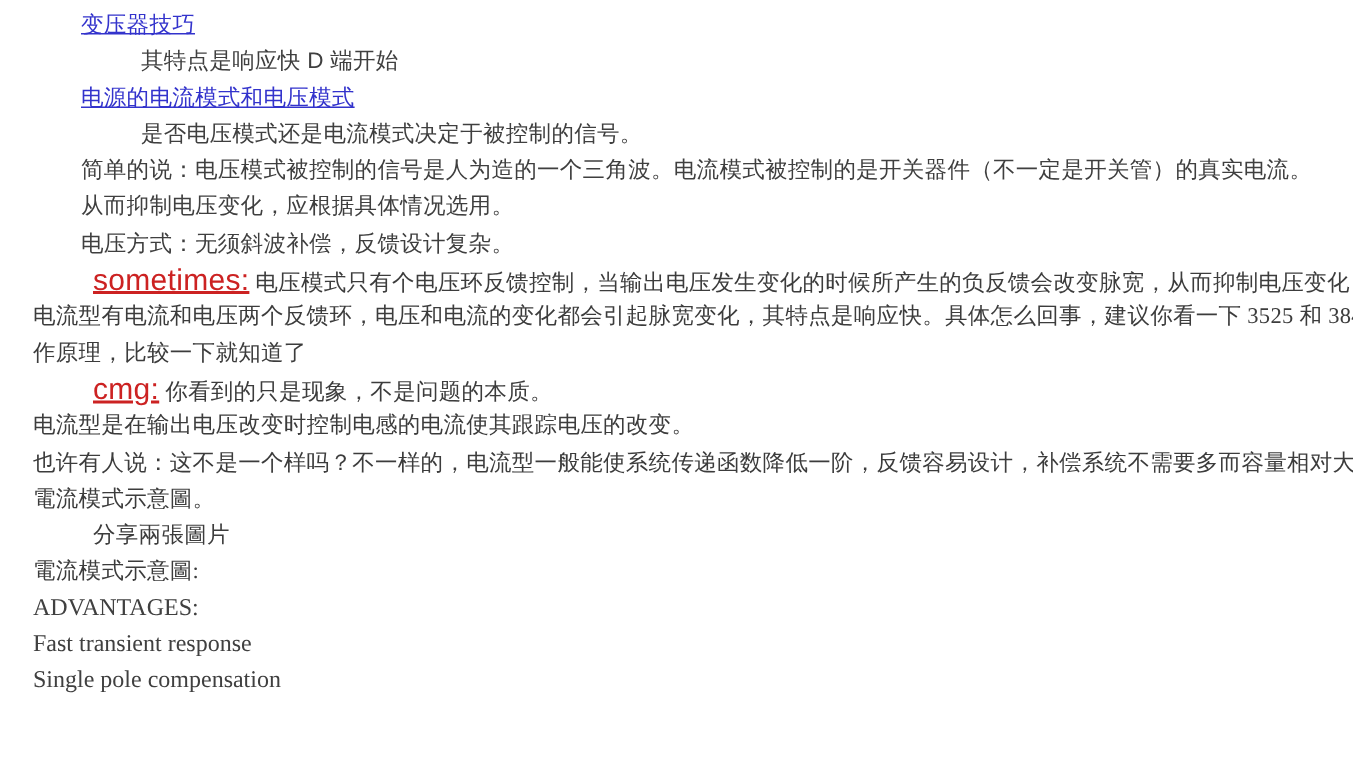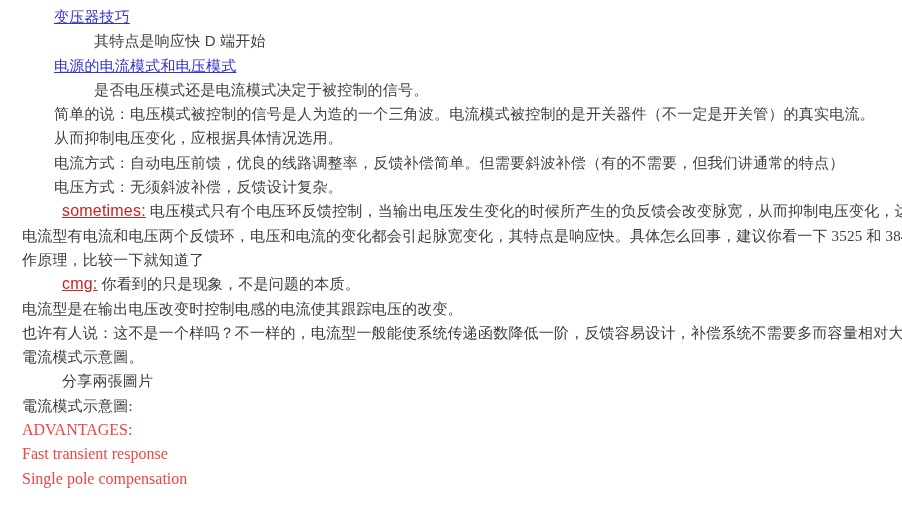--- a/index.html
+++ b/index.html
@@ -25,49 +25,48 @@
     letter-spacing: 0.2px;
   }
   .line.indent { padding-left: 40px; }
   .line.sans {
     font-family: "Liberation Sans", "DejaVu Sans", sans-serif;
     color: #3f3f3f;
     margin-left: 32px;
   }
   .line.en {
     font-size: 16px;
-    color: #ef4444;
+    color: #404040;
     letter-spacing: 0px;
   }
   .run { text-decoration: none; }
   .run.link {
     color: #3333cc;
     text-decoration: underline;
     cursor: pointer;
   }
   .run.red {
     color: #cc2222;
     text-decoration: underline;
     cursor: pointer;
     font-family: "Liberation Sans", "DejaVu Sans", sans-serif;
-    font-size: 16px;
+    font-size: 20px;
   }
 </style>
 </head>
 <body>
 
 <div class="doc">
   <div id="doc-body">
       <div class="line sans"><span class="run link">变压器技巧</span></div>
       <div class="line indent sans"><span class="run plain">其特点是响应快 D 端开始</span></div>
       <div class="line sans"><span class="run link">电源的电流模式和电压模式</span></div>
       <div class="line indent sans"><span class="run plain">是否电压模式还是电流模式决定于被控制的信号。</span></div>
       <div class="line sans"><span class="run plain">简单的说：电压模式被控制的信号是人为造的一个三角波。电流模式被控制的是开关器件（不一定是开关管）的真实电流。</span></div>
       <div class="line sans"><span class="run plain">从而抑制电压变化，应根据具体情况选用。</span></div>
-      <div class="line sans"><span class="run plain">电流方式：自动电压前馈，优良的线路调整率，反馈补偿简单。但需要斜波补偿（有的不需要，但我们讲通常的特点）</span></div>
       <div class="line sans"><span class="run plain">电压方式：无须斜波补偿，反馈设计复杂。</span></div>
       <div class="line indent"><span class="run red">sometimes:</span><span class="run plain"> 电压模式只有个电压环反馈控制，当输出电压发生变化的时候所产生的负反馈会改变脉宽，从而抑制电压变化，达到稳压</span></div>
       <div class="line"><span class="run plain">电流型有电流和电压两个反馈环，电压和电流的变化都会引起脉宽变化，其特点是响应快。具体怎么回事，建议你看一下 3525 和 3842 的工</span></div>
       <div class="line"><span class="run plain">作原理，比较一下就知道了</span></div>
       <div class="line indent"><span class="run red">cmg:</span><span class="run plain"> 你看到的只是现象，不是问题的本质。</span></div>
       <div class="line"><span class="run plain">电流型是在输出电压改变时控制电感的电流使其跟踪电压的改变。</span></div>
       <div class="line"><span class="run plain">也许有人说：这不是一个样吗？不一样的，电流型一般能使系统传递函数降低一阶，反馈容易设计，补偿系统不需要多而容量相对大的电容，</span></div>
       <div class="line"><span class="run plain">電流模式示意圖。</span></div>
       <div class="line indent"><span class="run plain">分享兩張圖片</span></div>
       <div class="line"><span class="run plain">電流模式示意圖:</span></div>

